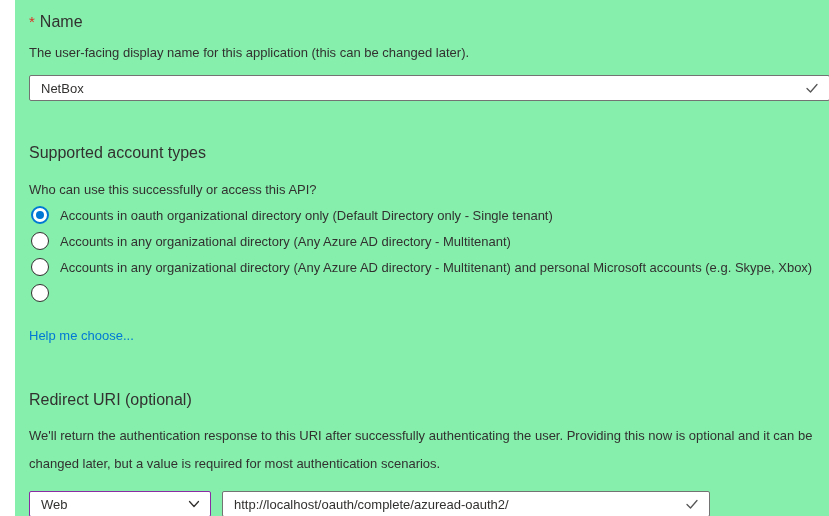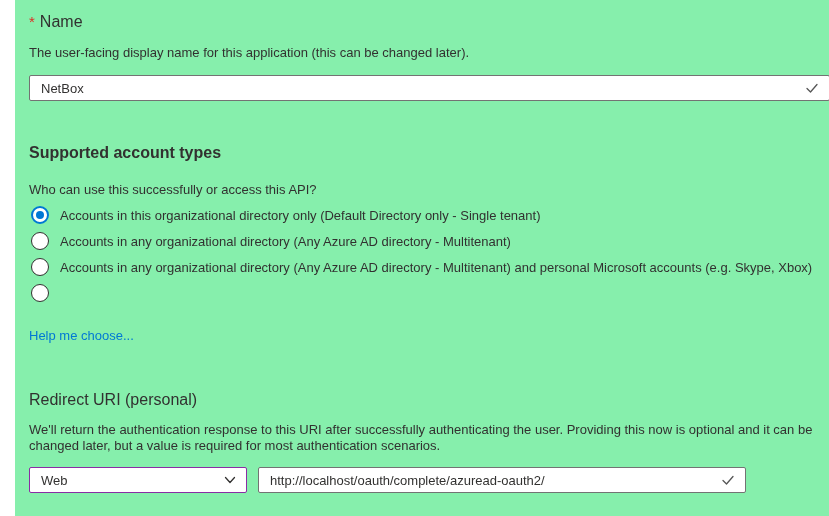--- a/index.html
+++ b/index.html
@@ -54,21 +54,21 @@
   }
   .valid-check {
     position: absolute;
     right: 10px;
     top: 50%;
     transform: translateY(-50%);
     width: 16px;
     height: 16px;
     pointer-events: none;
   }
-  .section-2 { margin-top: 42px; font-weight: bold; }
+  .section-2 { margin-top: 42px; }
   .question { margin-top: 18px; }
   .radio-list { margin-top: 3px; }
   .radio-row {
     display: flex;
     align-items: center;
     height: 26px;
     cursor: pointer;
   }
   .radio {
     flex: 0 0 auto;
@@ -103,30 +103,30 @@
     margin-top: 22px;
     font-size: 13px;
     color: #0078d4;
     text-decoration: none;
     cursor: pointer;
   }
   .section-3 { margin-top: 46px; }
   .redirect-desc {
     margin-top: 12px;
     width: 800px;
-    line-height: 16px;
+    line-height: 28px;
   }
   .uri-row {
     margin-top: 13px;
     display: flex;
     align-items: center;
   }
   .select-wrap {
     position: relative;
-    width: 218px;
+    width: 182px;
     height: 26px;
     margin-right: 11px;
   }
   .select-box {
     width: 100%;
     height: 26px;
     border: 1px solid #8a2da5;
     border-radius: 2px;
     background: #ffffff;
     display: flex;
@@ -169,39 +169,39 @@
   </div>
 
   
   <div class="section-title section-2">Supported account types</div>
 
   <div class="body-text question">Who can use this successfully or access this API?</div>
 
   <div class="radio-list">
     <div class="radio-row">
       <span class="radio checked"></span>
-      <span class="radio-label">Accounts in this organizational directory only (Default Directory only - Single tenant)</span>
+      <span class="radio-label">Accounts in oauth organizational directory only (Default Directory only - Single tenant)</span>
     </div>
     <div class="radio-row">
       <span class="radio"></span>
       <span class="radio-label">Accounts in any organizational directory (Any Azure AD directory - Multitenant)</span>
     </div>
     <div class="radio-row">
       <span class="radio"></span>
       <span class="radio-label">Accounts in any organizational directory (Any Azure AD directory - Multitenant) and personal Microsoft accounts (e.g. Skype, Xbox)</span>
     </div>
     <div class="radio-row">
       <span class="radio"></span>
     </div>
   </div>
 
   <a class="help-link">Help me choose...</a>
 
   
-  <div class="section-title section-3">Redirect URI (personal)</div>
+  <div class="section-title section-3">Redirect URI (optional)</div>
 
   <div class="body-text redirect-desc">We'll return the authentication response to this URI after successfully authenticating the user. Providing this now is optional and it can be changed later, but a value is required for most authentication scenarios.</div>
 
   <div class="uri-row">
     <div class="select-wrap">
       <div class="select-box">
         <span>Web</span>
       </div>
       <svg class="chevron" viewBox="0 0 14 14">
         <path d="M2.5 4.5 L7 9.5 L11.5 4.5" stroke="#323130" stroke-width="1.3" fill="none" stroke-linecap="round" stroke-linejoin="round"></path>

